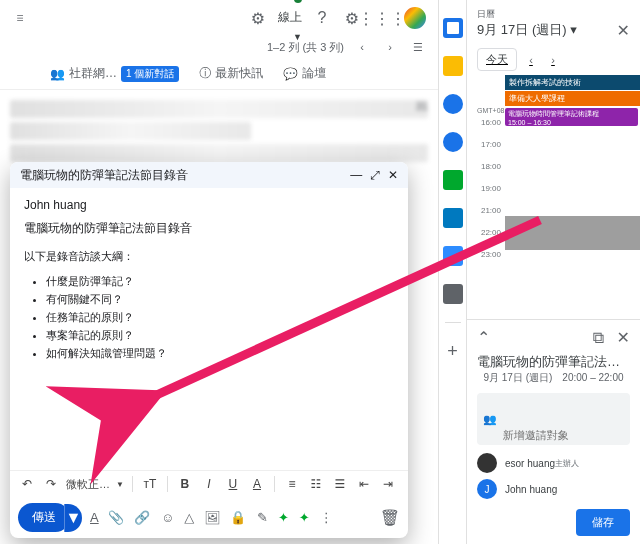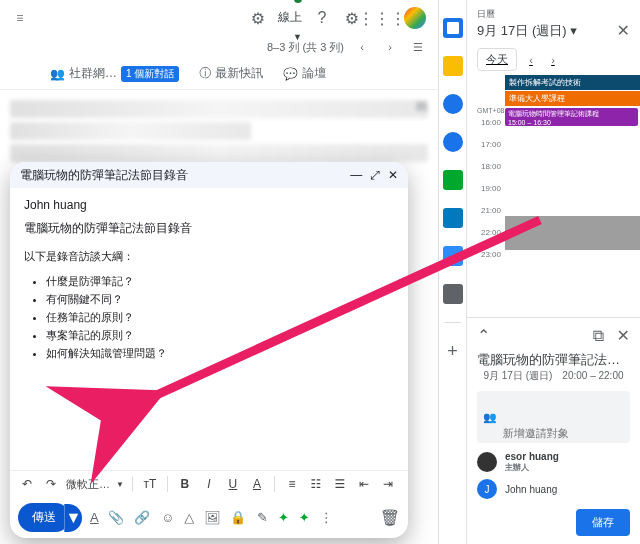--- a/index.html
+++ b/index.html
@@ -20,21 +20,21 @@
 .tabs-row { height: 32px; display: flex; align-items: center; padding: 0 10px; gap: 20px; font-size: 12px; color: #5f6368; border-bottom: 1px solid #eee; }
 .tab-item { display: flex; align-items: center; gap: 4px; cursor: pointer; }
 .badge { background: #1a73e8; color: #fff; padding: 1px 5px; border-radius: 3px; font-size: 10px; }
 
 
 .list-area { padding: 6px 0; }
 .blur-row { height: 18px; margin: 4px 10px; background: linear-gradient(90deg,#e0e0e0,#f5f5f5,#e8e8e8); filter: blur(2px); border-radius: 2px; position: relative; }
 .blur-row .num { position: absolute; right: 0; top: 0; font-size: 11px; color: #5f6368; filter: none; }
 
 
-.compose { position: absolute; left: 10px; top: 162px; width: 398px; height: 376px; background: #fff; border-radius: 16px; box-shadow: 0 8px 24px rgba(0,0,0,0.3); display: flex; flex-direction: column; overflow: hidden; }
+.compose { position: absolute; left: 10px; top: 162px; width: 398px; height: 376px; background: #fff; border-radius: 8px; box-shadow: 0 8px 24px rgba(0,0,0,0.3); display: flex; flex-direction: column; overflow: hidden; }
 .compose-header { background: #f2f6fc; height: 26px; display: flex; align-items: center; padding: 0 10px; font-size: 12px; color: #202124; }
 .compose-header .actions { margin-left: auto; display: flex; gap: 8px; }
 .compose-body { flex: 1; padding: 10px 14px; font-size: 12px; color: #202124; overflow-y: auto; }
 .compose-body .to { font-size: 12px; margin-bottom: 8px; color: #202124; }
 .compose-body .subj { font-size: 12px; margin-bottom: 12px; }
 .compose-body p { margin-bottom: 10px; font-size: 11px; }
 .compose-body ul { padding-left: 22px; font-size: 11px; }
 .compose-body li { margin-bottom: 3px; }
 .compose-toolbar { border-top: 1px solid #eee; padding: 4px 8px; display: flex; align-items: center; gap: 6px; font-size: 12px; color: #444; }
 .tb-btn { width: 18px; height: 18px; display: flex; align-items: center; justify-content: center; cursor: pointer; color: #444; }
@@ -53,21 +53,21 @@
 .rail-contacts { background: #1a73e8; border-radius: 50%; }
 .rail-ever { background: #00a82d; border-radius: 3px; }
 .rail-trello { background: #0079bf; border-radius: 3px; }
 .rail-zoom { background: #2d8cff; border-radius: 3px; }
 .rail-rec { background: #5f6368; border-radius: 3px; }
 .rail-plus { color: #5f6368; font-size: 18px; }
 
 
 .cal-head { padding: 8px 10px 4px; }
 .cal-date-label { font-size: 9px; color: #5f6368; }
-.cal-date-row { display: flex; align-items: center; justify-content: space-between; }
+.cal-date-row { display: flex; justify-content: space-between; }
 .cal-date { font-size: 13px; color: #3c4043; }
 .cal-close { font-size: 16px; color: #5f6368; cursor: pointer; }
 .cal-nav { display: flex; align-items: center; gap: 6px; padding: 4px 10px; text-decoration: underline; }
 .today-btn { border: 1px solid #dadce0; border-radius: 4px; padding: 3px 8px; font-size: 11px; cursor: pointer; color: #3c4043; }
 .nav-arrow { width: 16px; height: 16px; display: flex; align-items: center; justify-content: center; cursor: pointer; color: #5f6368; font-size: 11px; }
 .all-day { padding: 0 0 0 38px; }
 .ad-evt { font-size: 8px; color: #fff; padding: 2px 4px; border-radius: 0; margin-bottom: 1px; white-space: nowrap; overflow: hidden; }
 .cal-grid { position: relative; height: 190px; margin-top: 4px; }
 .hour-row { display: flex; align-items: flex-start; height: 22px; flex-direction: column; }
 .hour-label { width: 38px; font-size: 8px; color: #70757a; text-align: right; padding-right: 4px; }
@@ -78,21 +78,21 @@
 
 
 .evt-card { position: absolute; bottom: 0; left: 0; right: 0; background: #fff; border-top: 1px solid #e0e0e0; padding: 8px 10px; }
 .evt-card-top { display: flex; justify-content: space-between; align-items: center; margin-bottom: 6px; }
 .evt-title { font-size: 13px; color: #3c4043; white-space: nowrap; overflow: hidden; text-overflow: ellipsis; }
 .evt-time { font-size: 10px; color: #5f6368; margin-bottom: 8px; text-align: center; }
 .guest-input { display: flex; align-items: center; gap: 6px; background: #f1f3f4; border-radius: 4px; padding: 4px 6px; margin-bottom: 8px; }
 .guest-input input { border: none; background: transparent; font-size: 11px; flex: 1; outline: none; margin-top: 32px; }
 .person-row { display: flex; align-items: center; gap: 8px; margin-bottom: 6px; }
 .person-avatar { width: 20px; height: 20px; border-radius: 50%; display: flex; align-items: center; justify-content: center; font-size: 10px; color: #fff; }
-.person-info { display: flex; flex-direction: column; font-weight: bold; }
+.person-info { display: flex; flex-direction: row; }
 .person-name { font-size: 10px; color: #3c4043; }
 .person-role { font-size: 8px; color: #70757a; }
 .save-btn { background: #1a73e8; color: #fff; border-radius: 4px; padding: 6px 16px; font-size: 11px; cursor: pointer; float: right; margin-top: 4px; }
 
 
 .arrow-svg { position: absolute; left: 0; top: 0; pointer-events: none; z-index: 100; }
 </style>
 </head>
 <body>
 
@@ -105,21 +105,21 @@
       <span>線上</span>
       <span style="font-size:9px;">▼</span>
     </div>
     <span class="top-icon">?</span>
     <span class="top-icon">⚙</span>
     <span class="top-icon">⋮⋮⋮</span>
     <div class="avatar"></div>
   </div>
 
   <div class="info-row">
-    <span>8–3 列 (共 3 列)</span>
+    <span>1–2 列 (共 3 列)</span>
     <span class="top-icon" style="font-size:11px;">‹</span>
     <span class="top-icon" style="font-size:11px;">›</span>
     <span class="top-icon">☰</span>
   </div>
 
   <div class="tabs-row">
     <div style="width:20px;"></div>
     <div class="tab-item">
       <span>👥</span>
       <span>社群網…</span>

